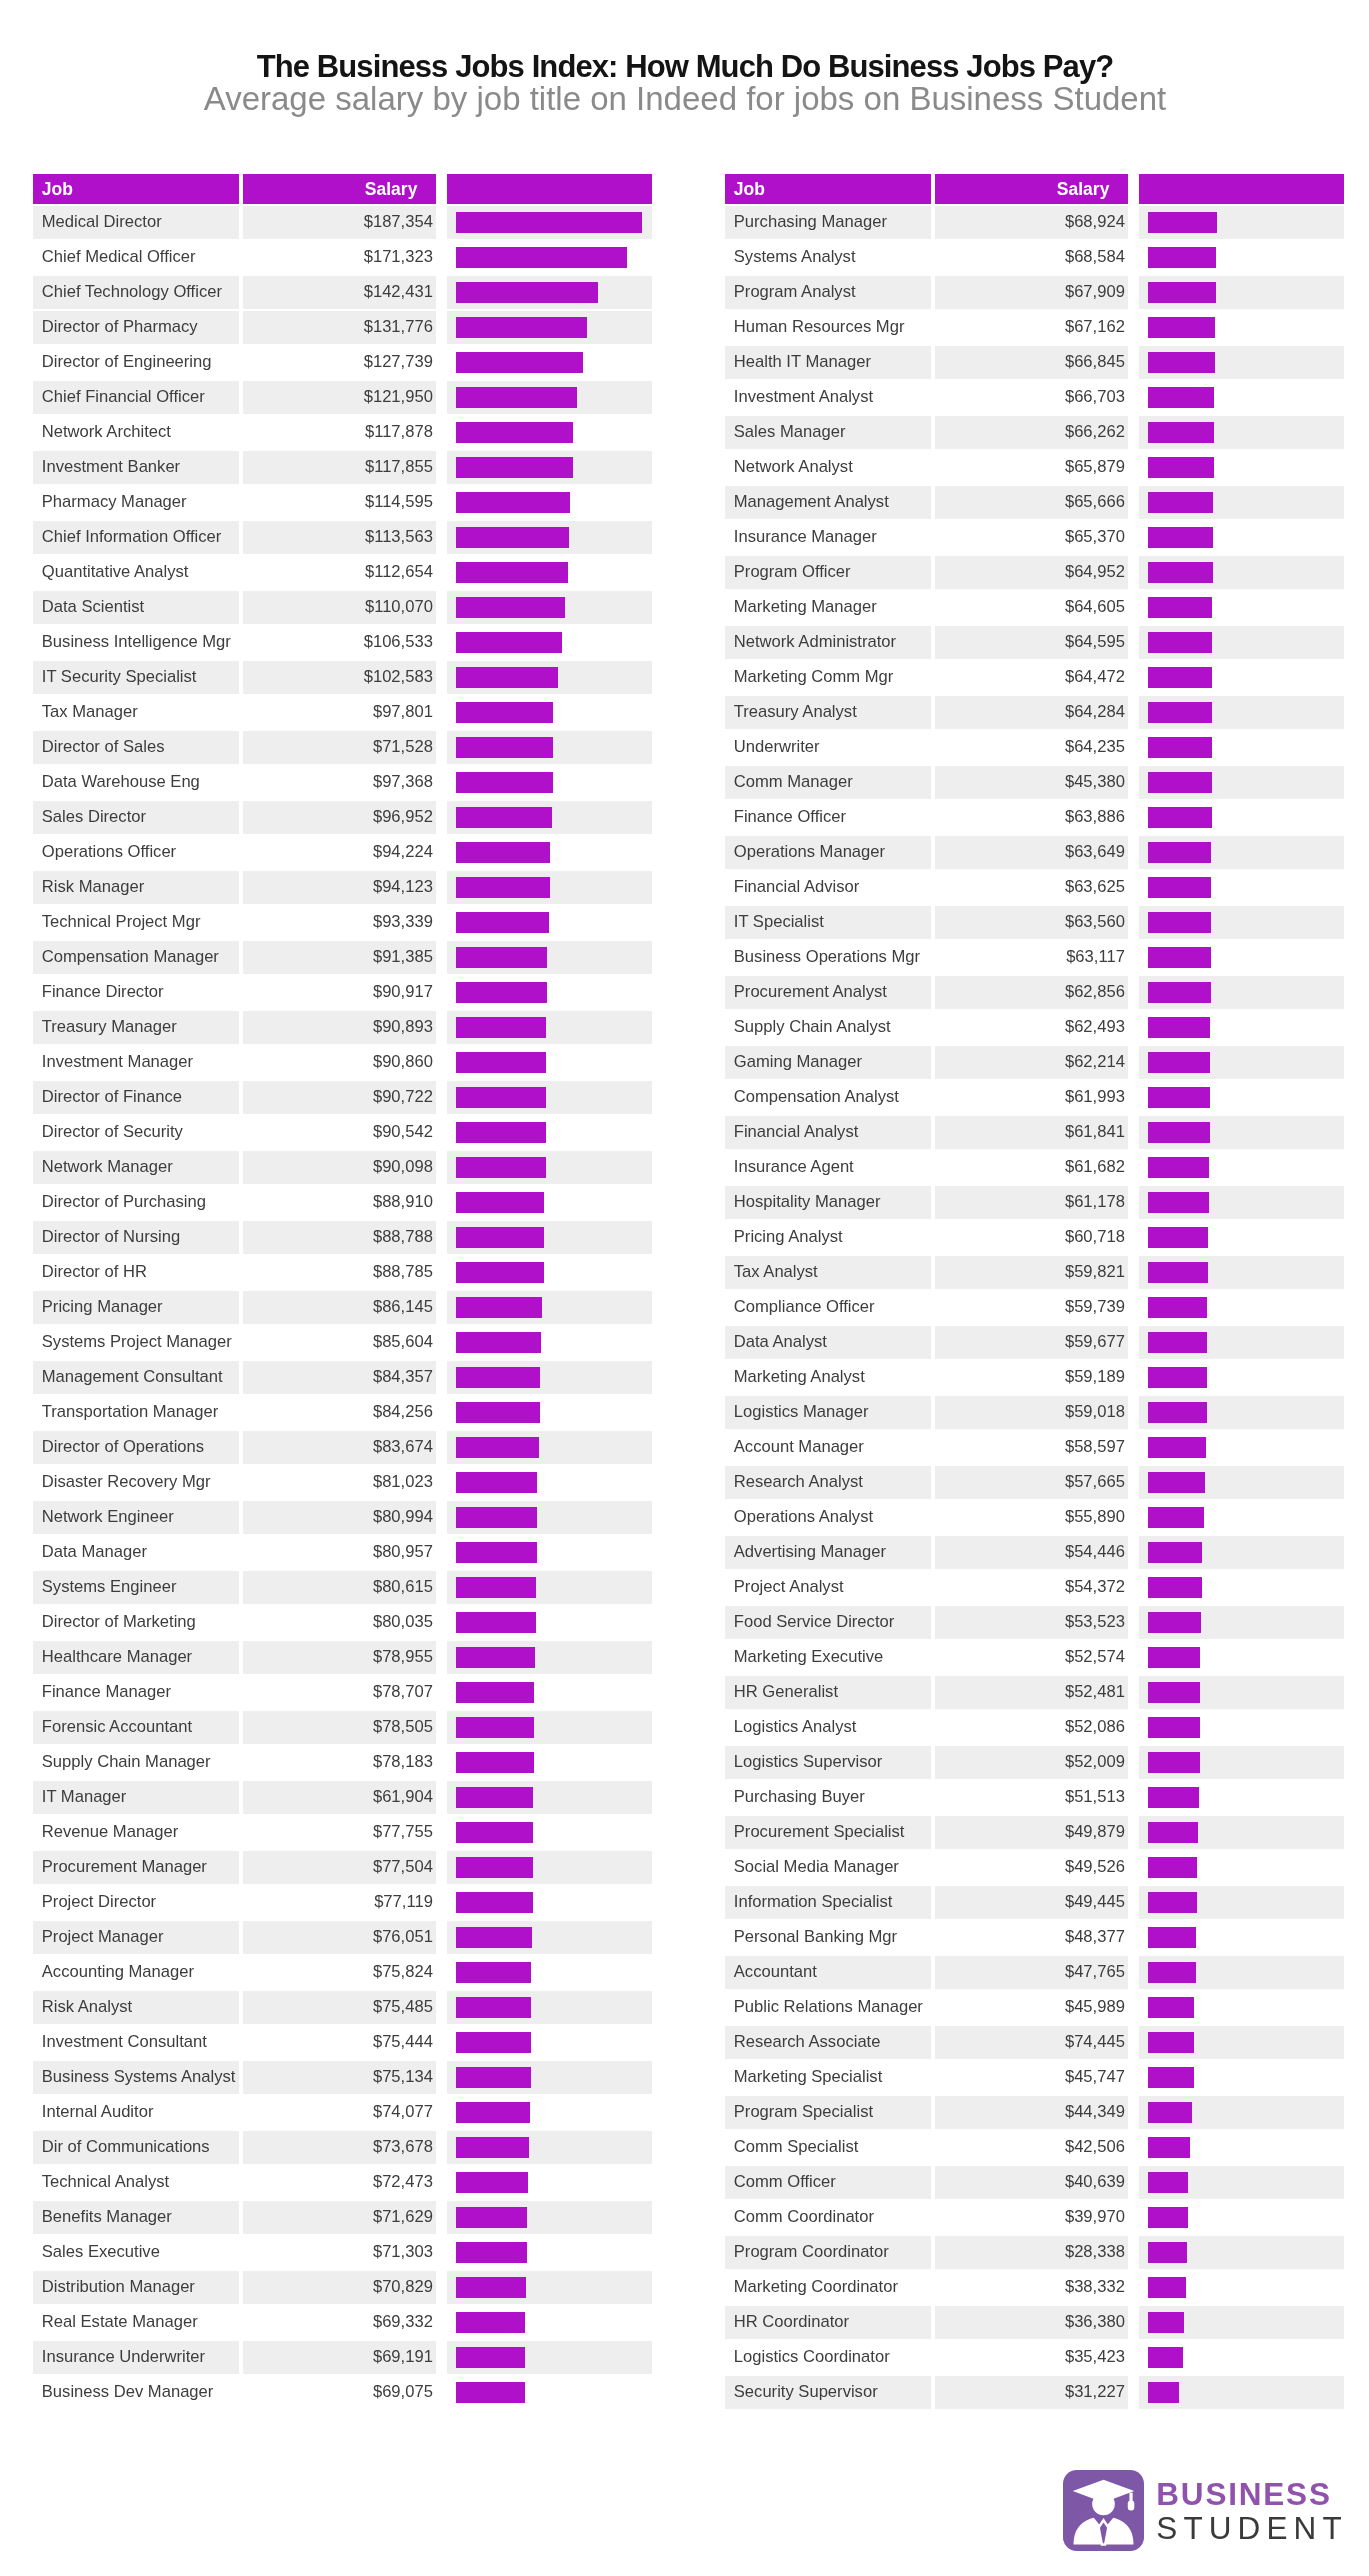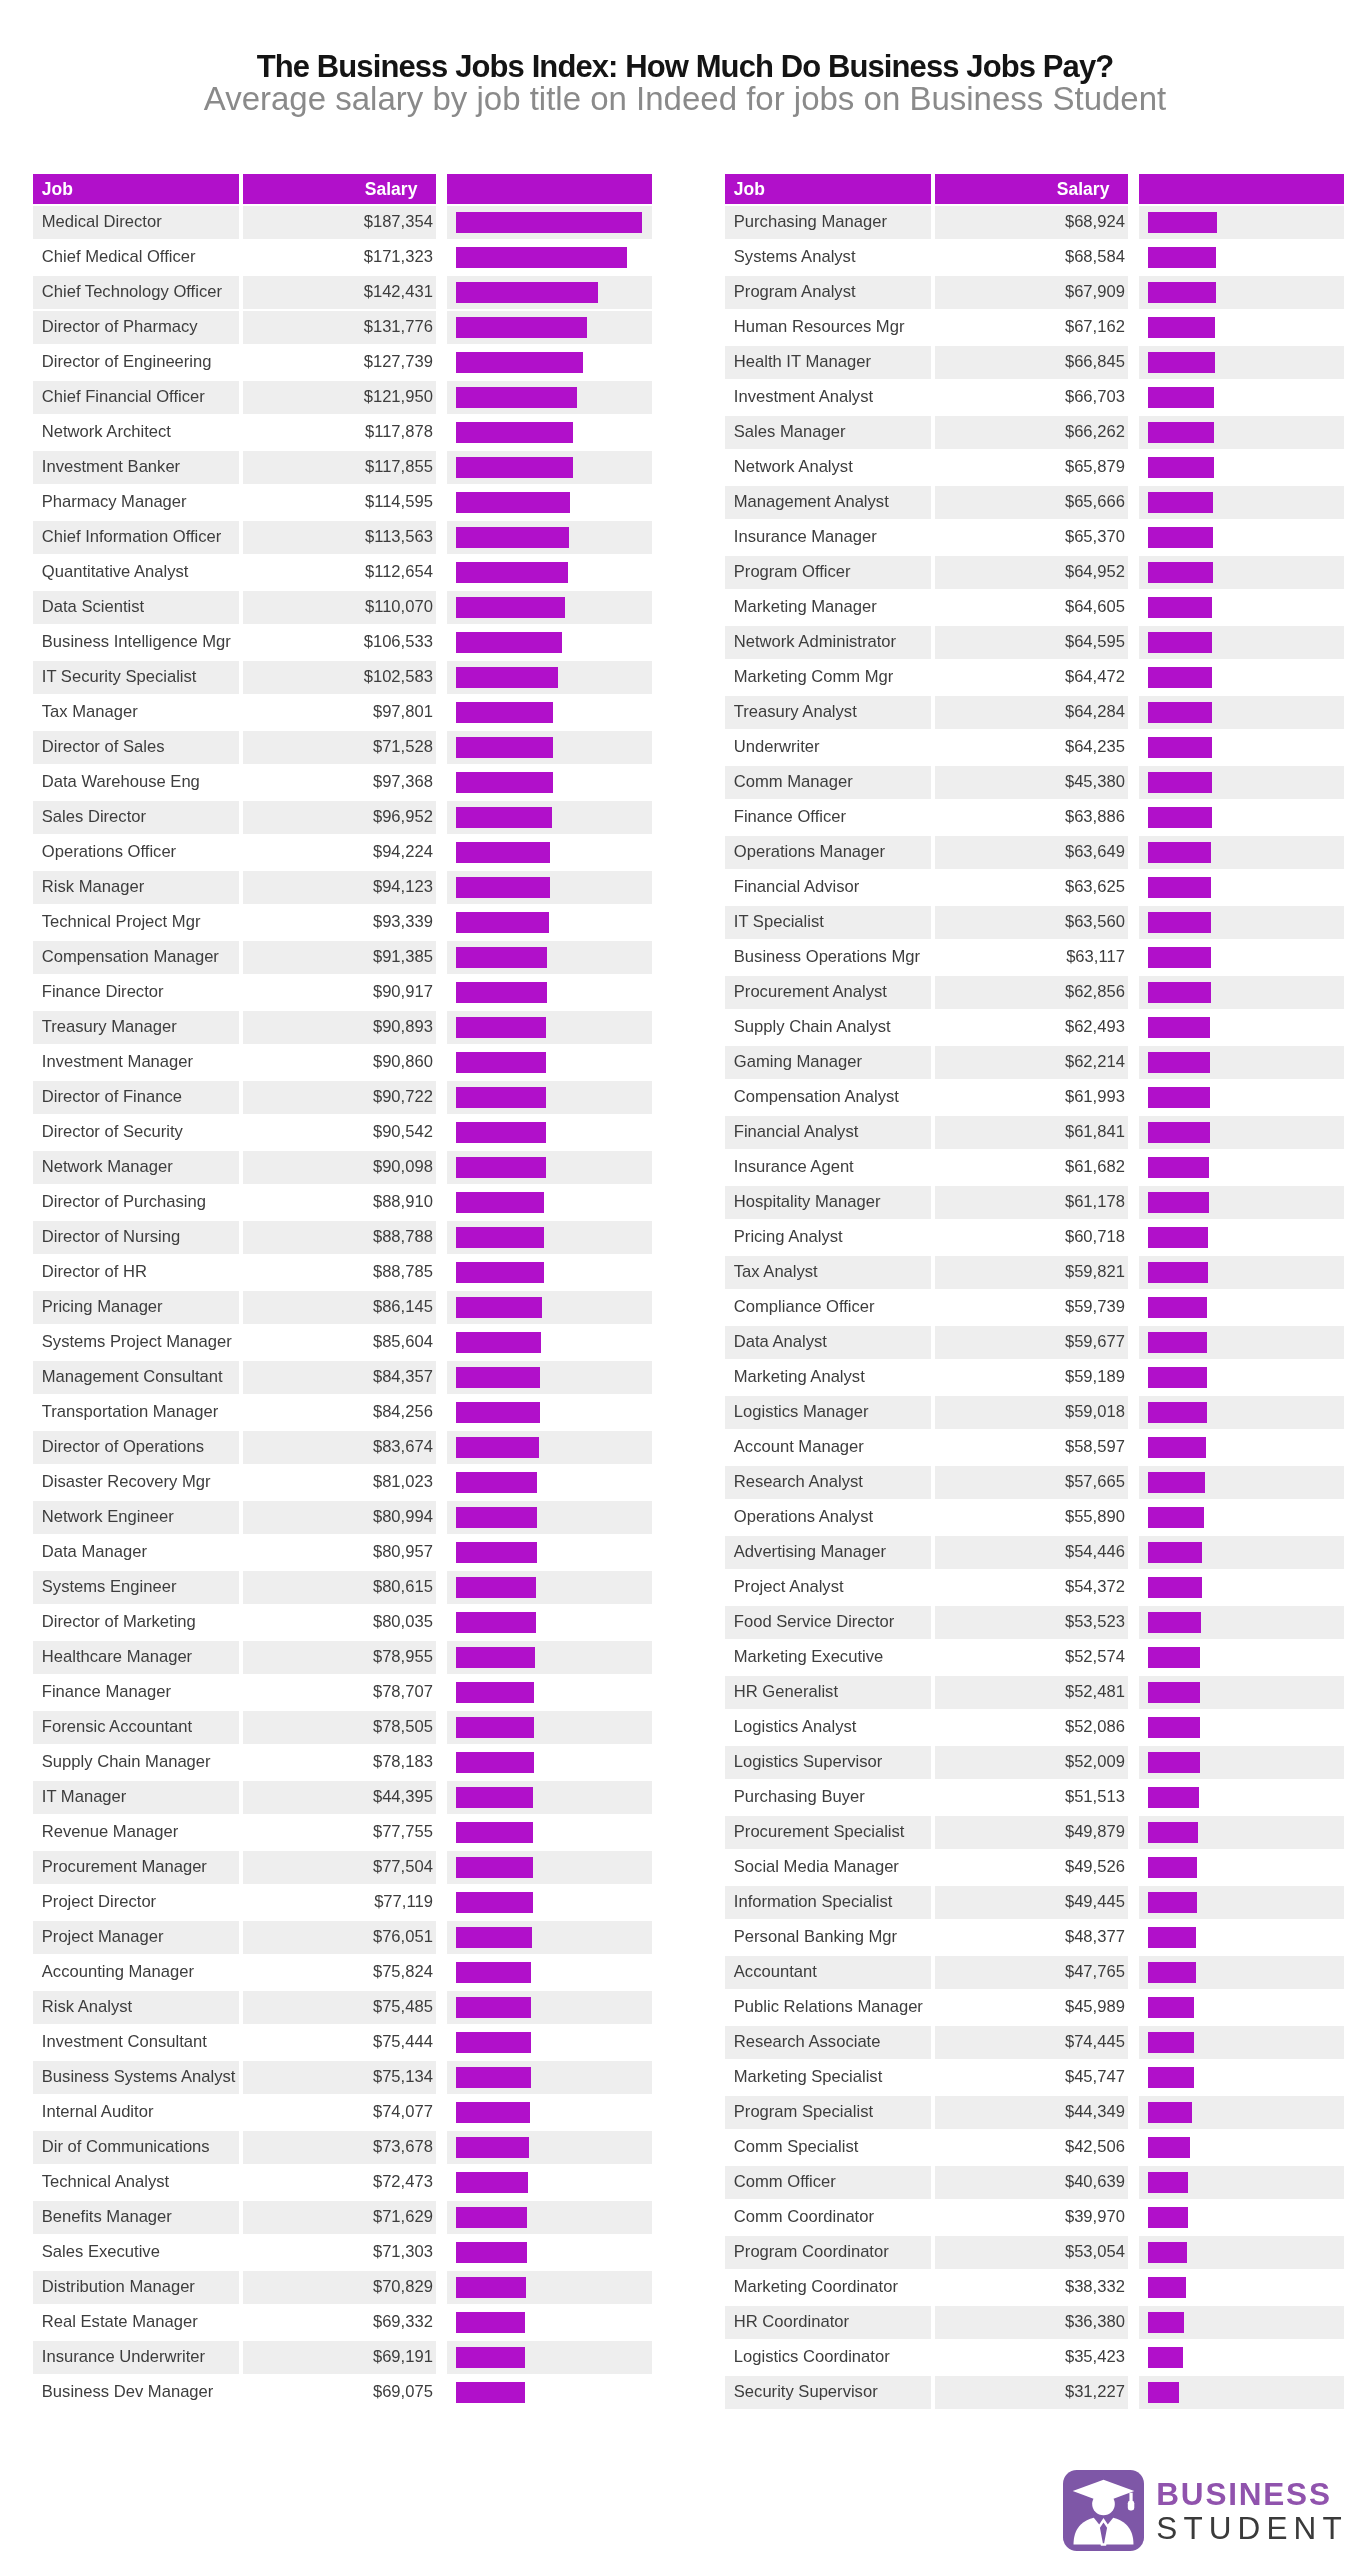--- a/index.html
+++ b/index.html
@@ -461,21 +461,21 @@
         <div class="gapcol gap1"></div>
         <div class="cell c-sal">$78,183</div>
         <div class="gapcol gap2"></div>
         <div class="cell c-bar">
           <div class="bar" style="width: 78px;"></div>
         </div>
       </div>
       <div class="row odd">
         <div class="cell c-job">IT Manager</div>
         <div class="gapcol gap1"></div>
-        <div class="cell c-sal">$44,395</div>
+        <div class="cell c-sal">$61,904</div>
         <div class="gapcol gap2"></div>
         <div class="cell c-bar">
           <div class="bar" style="width: 77px;"></div>
         </div>
       </div>
       <div class="row">
         <div class="cell c-job">Revenue Manager</div>
         <div class="gapcol gap1"></div>
         <div class="cell c-sal">$77,755</div>
         <div class="gapcol gap2"></div>
@@ -1157,21 +1157,21 @@
         <div class="gapcol gap1"></div>
         <div class="cell c-sal">$39,970</div>
         <div class="gapcol gap2"></div>
         <div class="cell c-bar">
           <div class="bar" style="width: 40px;"></div>
         </div>
       </div>
       <div class="row odd">
         <div class="cell c-job">Program Coordinator</div>
         <div class="gapcol gap1"></div>
-        <div class="cell c-sal">$53,054</div>
+        <div class="cell c-sal">$28,338</div>
         <div class="gapcol gap2"></div>
         <div class="cell c-bar">
           <div class="bar" style="width: 39px;"></div>
         </div>
       </div>
       <div class="row">
         <div class="cell c-job">Marketing Coordinator</div>
         <div class="gapcol gap1"></div>
         <div class="cell c-sal">$38,332</div>
         <div class="gapcol gap2"></div>

